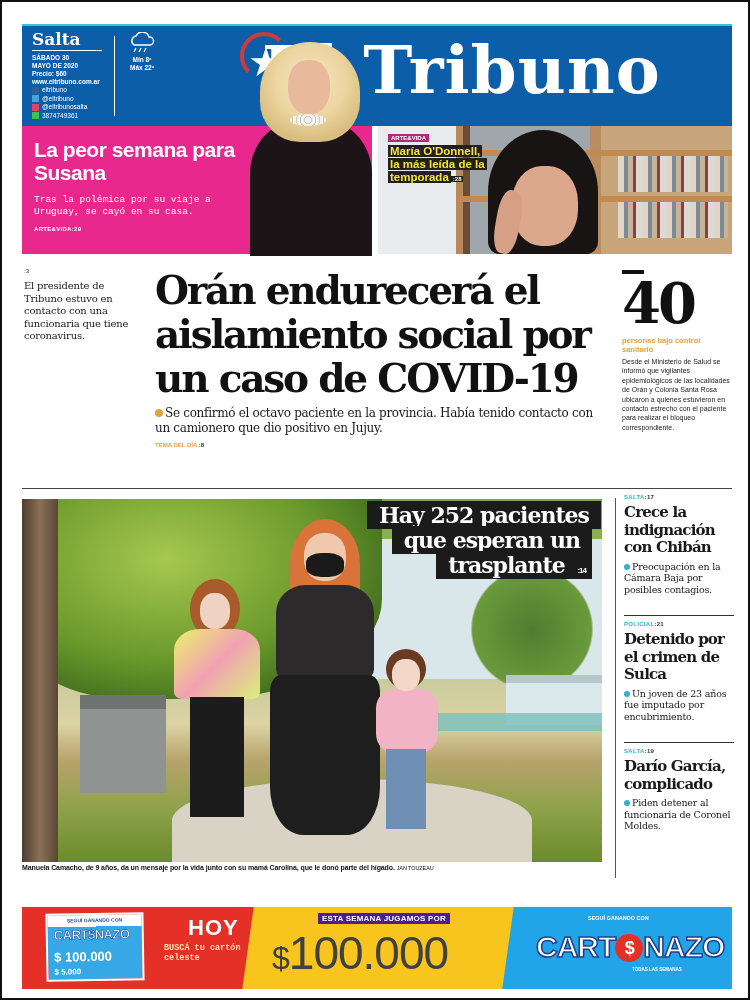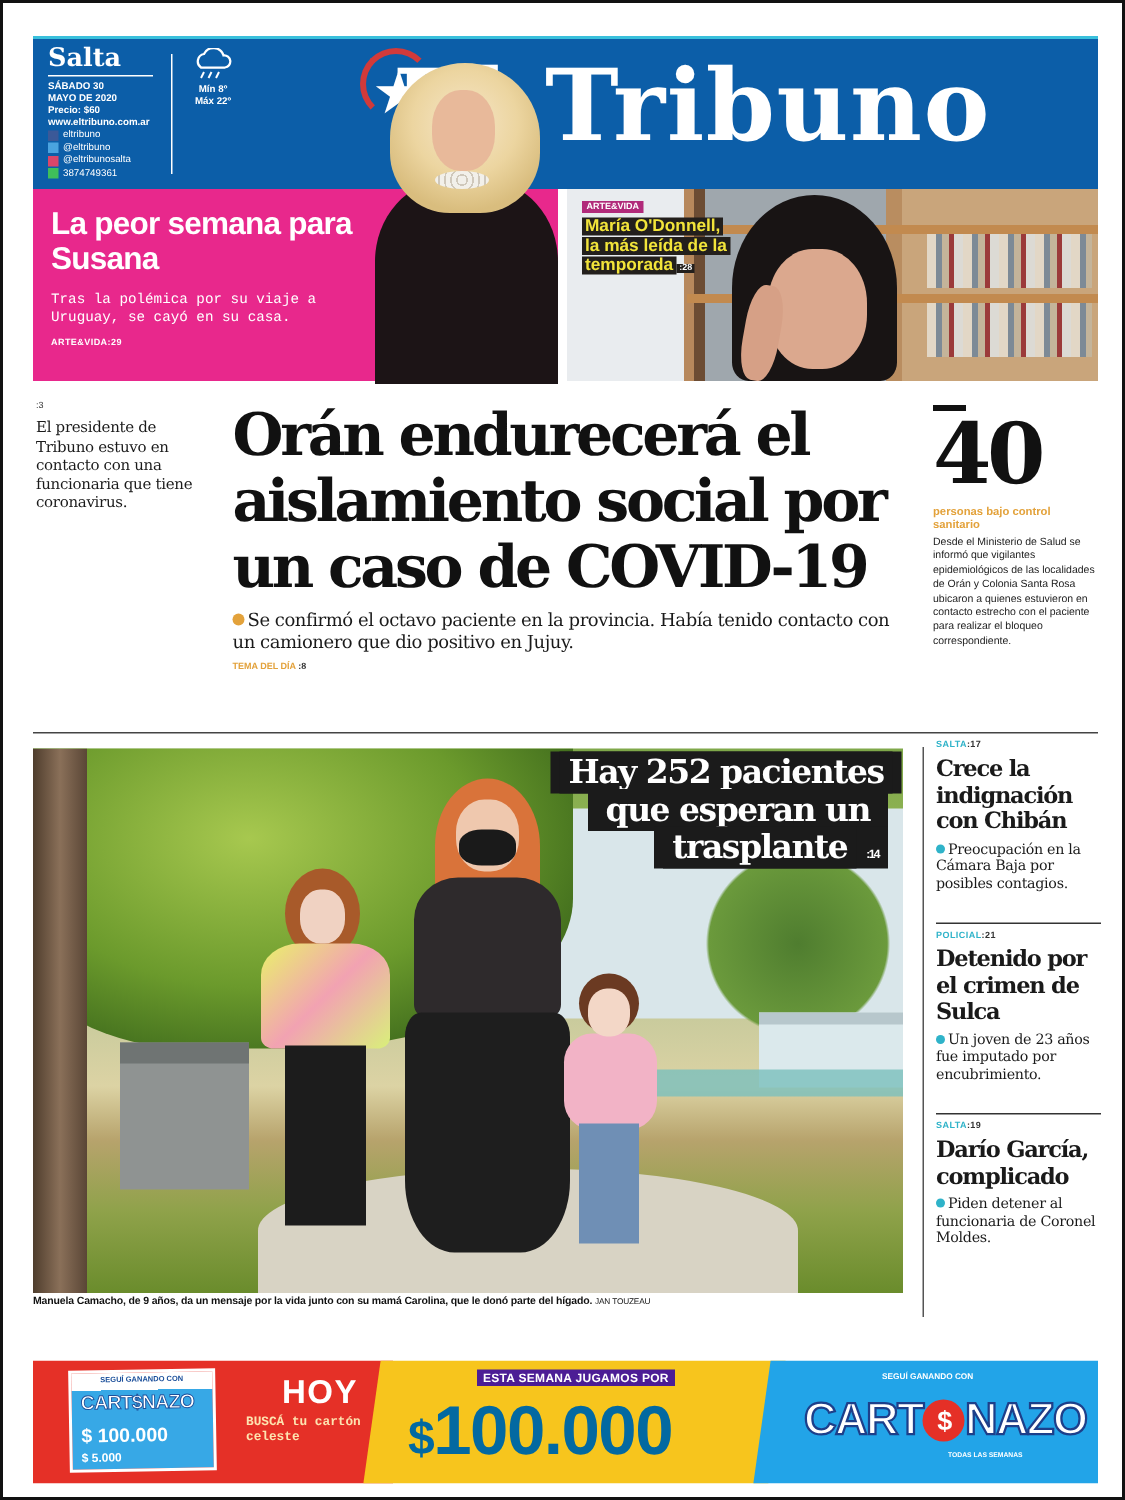--- a/index.html
+++ b/index.html
@@ -121,21 +121,21 @@
   .ad-yellow { position: absolute; left: 226px; top: 0; width: 270px; height: 82px; background: #f7c51d; transform: skewX(-8deg); }
   .ad-blue { position: absolute; left: 486px; top: 0; width: 230px; height: 82px; background: #22a4e8; transform: skewX(-8deg); }
   .ad-card { position: absolute; left: 24px; top: 6px; width: 98px; height: 68px; background: linear-gradient(180deg, #fff 0 18%, #37a8e6 18% 100%); border: 2px solid #fff; transform: rotate(-1deg); }
   .card-small { position: absolute; left: 0; top: 2px; width: 100%; text-align: center; font-size: 5px; color: #1a4e9a; font-weight: bold; }
   .card-logo { position: absolute; left: 6px; top: 12px; font-size: 13px; font-weight: bold; color: #fff; -webkit-text-stroke: 0.6px #1a4e9a; letter-spacing: -0.5px; }
   .card-prize { position: absolute; left: 6px; top: 34px; font-size: 13px; font-weight: bold; color: #fff; }
   .card-prize2 { position: absolute; left: 6px; top: 52px; font-size: 8px; font-weight: bold; color: #fff; }
   .ad-hoy { position: absolute; left: 142px; top: 8px; font-size: 22px; font-weight: bold; color: #fff; letter-spacing: 1px; margin-left: 24px; }
   .ad-busca { position: absolute; left: 142px; top: 36px; width: 90px; font-size: 8.5px; line-height: 10px; color: #fde3b0; font-weight: bold; font-family: Liberation Mono, monospace; }
   .ad-week { position: absolute; left: 296px; top: 6px; background: #4c1d95; color: #fff; font-size: 8px; font-weight: bold; padding: 1px 4px; letter-spacing: 0.2px; }
-  .ad-amount { position: absolute; left: 250px; top: 18px; font-size: 46px; line-height: 56px; font-weight: bold; color: #0369a1; letter-spacing: -1px; }
+  .ad-amount { position: absolute; left: 250px; top: 18px; font-size: 46px; line-height: 56px; font-weight: normal; color: #404040; letter-spacing: -1px; }
   .ad-amount .cur { font-size: 32px; }
   .ad-segui { position: absolute; left: 566px; top: 8px; font-size: 5.5px; color: #fff; font-weight: bold; }
   .ad-logo { position: absolute; left: 514px; top: 22px; font-size: 30px; line-height: 36px; font-weight: bold; color: #fff; -webkit-text-stroke: 1.5px #1d3f8a; letter-spacing: -1px; }
   .ad-logo .coin { display: inline-block; width: 28px; height: 28px; border-radius: 50%; background: #e53027; color: #fff; font-size: 18px; line-height: 28px; text-align: center; vertical-align: 3px; -webkit-text-stroke: 0; }
   .ad-todas { position: absolute; left: 610px; top: 60px; font-size: 4.5px; color: #fff; font-weight: bold; }
 </style>
 </head>
 <body>
 
 <div class="page">

